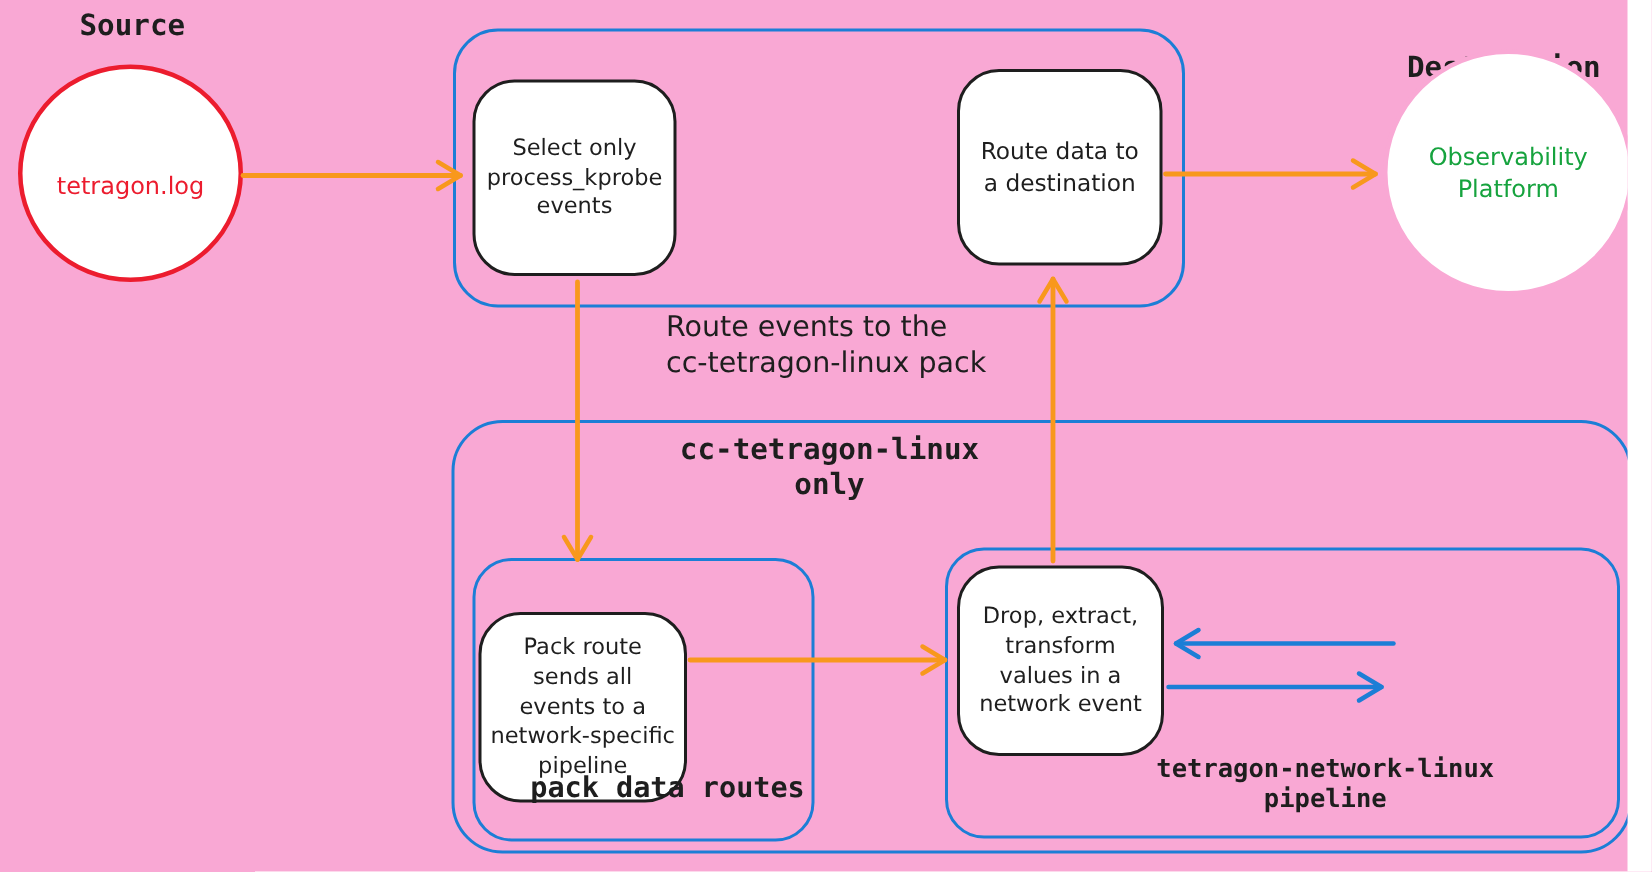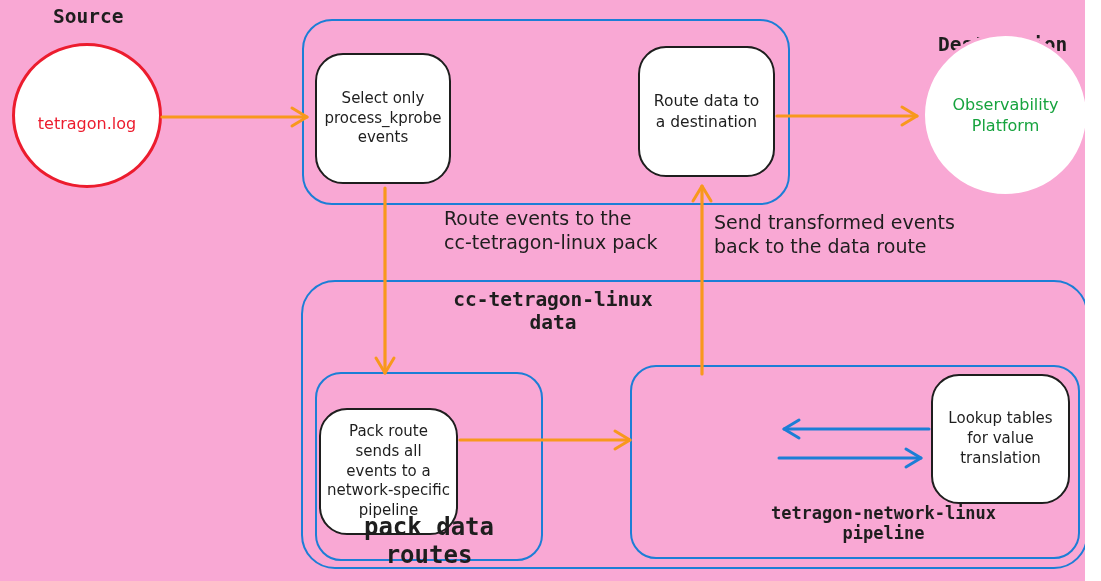--- a/index.html
+++ b/index.html
@@ -66,42 +66,41 @@
 process_kprobe
 events</span>
   </div>
   <div class="abs node" style="left:626px;top:46px;width:137px;height:131px;margin-left:12px;">
     <span class="hand" style="font-size:15.5px;">Route data to
 a destination</span>
   </div>
 
   <div class="abs edge-label" style="left:396px;top:207px;margin-left:48px;">Route events to the
 cc-tetragon-linux pack</div>
-  <div class="abs edge-label" style="left:714px;top:211px;">Send transformed events
-back to the data route</div>
 
   <div class="abs container-blue" style="left:301px;top:280px;width:787px;height:289px;border-radius:34px;"></div>
   <div class="abs mono-title" style="left:393px;top:289px;width:320px;">cc-tetragon-linux
-data</div>
+only</div>
 
   <div class="abs container-blue" style="left:315px;top:372px;width:228px;height:189px;border-radius:26px;"></div>
   <div class="abs node" style="left:319px;top:381px;width:139px;height:127px;margin-top:27px;">
     <span class="hand">Pack route
 sends all
 events to a
 network-specific
 pipeline</span>
   </div>
-  <div class="abs mono-title" style="left:315px;top:514px;width:228px;font-size:24px;">pack data routes</div>
+  <div class="abs mono-title" style="left:331px;top:514px;width:228px;font-size:19px;">pack data routes</div>
 
   <div class="abs container-blue" style="left:630px;top:365px;width:450px;height:194px;border-radius:26px;"></div>
-  <div class="abs node" style="left:931px;top:374px;width:139px;height:130px;">
-    <span class="hand">Lookup tables
-for value
-translation</span>
+  <div class="abs node" style="left:638px;top:377px;width:138px;height:127px;">
+    <span class="hand">Drop, extract,
+transform
+values in a
+network event</span>
   </div>
   <div class="abs mono-title" style="left:667px;top:504px;width:433px;font-size:17px;">tetragon-network-linux
 pipeline</div>
 
   <svg class="arrows" width="1101" height="581" viewBox="0 0 1101 581">
     <defs>
       <marker id="head-orange" markerUnits="userSpaceOnUse" markerWidth="28" markerHeight="28" refX="20" refY="13" orient="auto">
         <path d="M5,4 L20,13 L5,22" fill="none" stroke="#f8981d" stroke-width="3" stroke-linecap="round" stroke-linejoin="round"></path>
       </marker>
       <marker id="head-blue" markerUnits="userSpaceOnUse" markerWidth="28" markerHeight="28" refX="20" refY="13" orient="auto">

